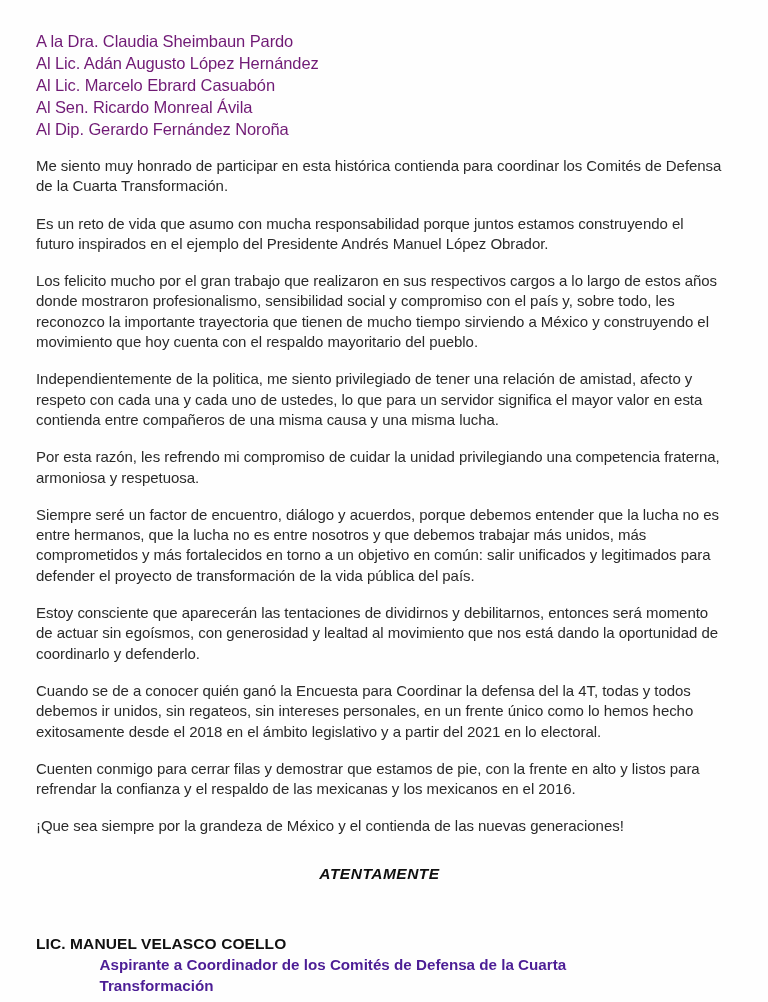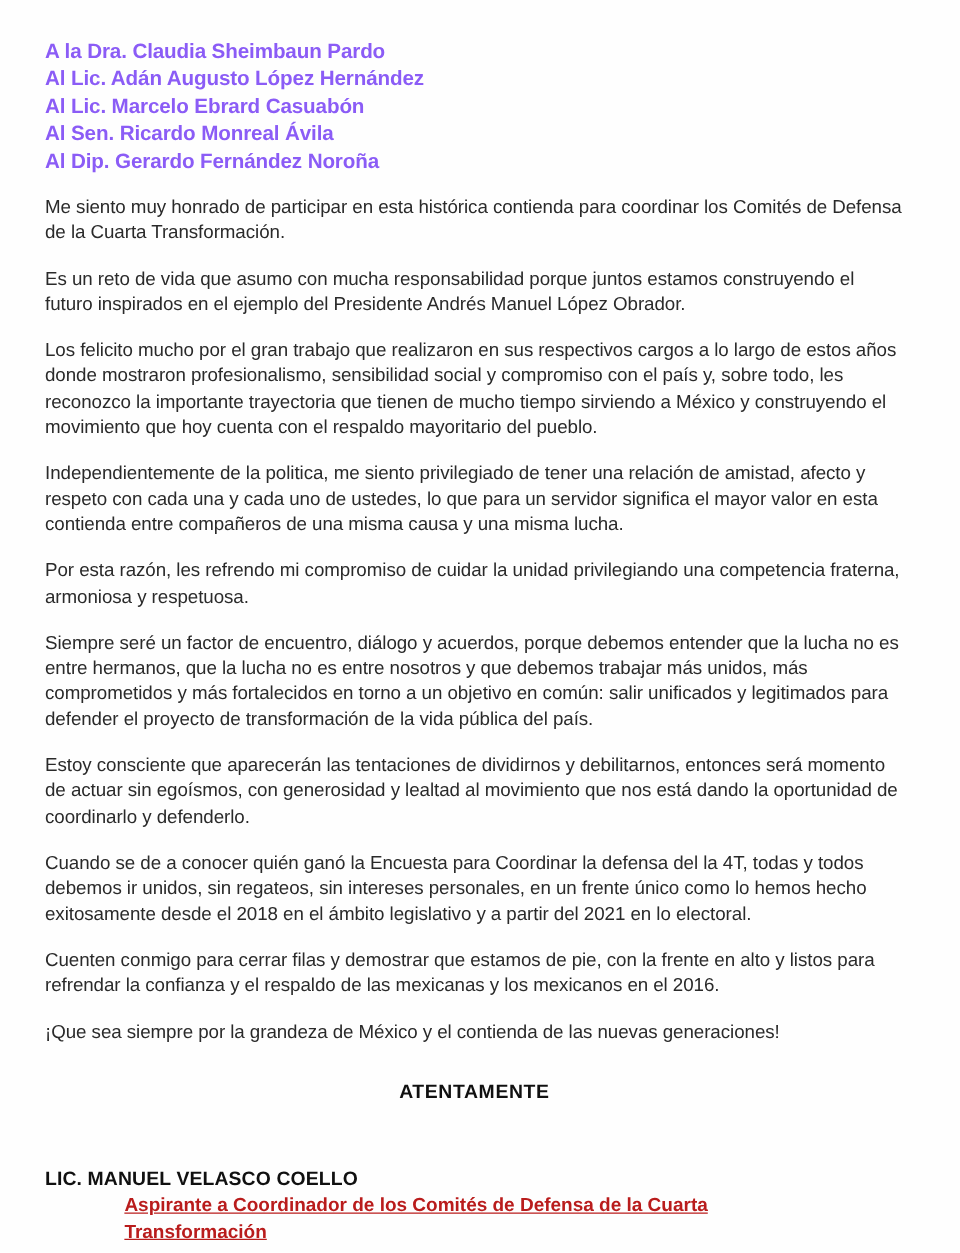--- a/index.html
+++ b/index.html
@@ -27,24 +27,24 @@
   }
 
   
   .addressees {
     margin: 0 0 16px 0;
     padding: 0;
     list-style: none;
   }
   .addressee-line {
     font-size: 16.5px;
-    font-weight: bold;
+    font-weight: normal;
     line-height: 22px;
     letter-spacing: -0.1px;
-    color: #8b5cf6;
+    color: #701a75;
     white-space: nowrap;
   }
 
   
   .body-copy {
     margin: 0;
     padding: 0;
   }
   .paragraph {
     font-size: 15px;
@@ -56,20 +56,21 @@
     letter-spacing: -0.05px;
   }
   .paragraph:last-child {
     margin-bottom: 0;
   }
 
   
   .closing {
     text-align: center;
     margin-top: 28px;
+    font-style: italic;
   }
   .closing-salutation {
     font-size: 15.5px;
     font-weight: bold;
     letter-spacing: 0.5px;
     color: #101010;
     margin: 0;
   }
 
   .signature-block {
@@ -80,25 +81,24 @@
     font-size: 15.5px;
     font-weight: bold;
     letter-spacing: 0.1px;
     color: #101010;
     line-height: 21px;
     margin: 0;
   }
   .signature-role {
     font-size: 15.2px;
     font-weight: bold;
-    color: #b91c1c;
+    color: #4c1d95;
     line-height: 21px;
     margin: 0 auto;
     max-width: 560px;
-    text-decoration: underline;
   }
 </style>
 </head>
 <body>
 
 <div class="page">
 
   <div class="addressees">
     <div class="addressee-line">A la Dra. Claudia Sheimbaun Pardo</div>
     <div class="addressee-line">Al Lic. Adán Augusto López Hernández</div>

